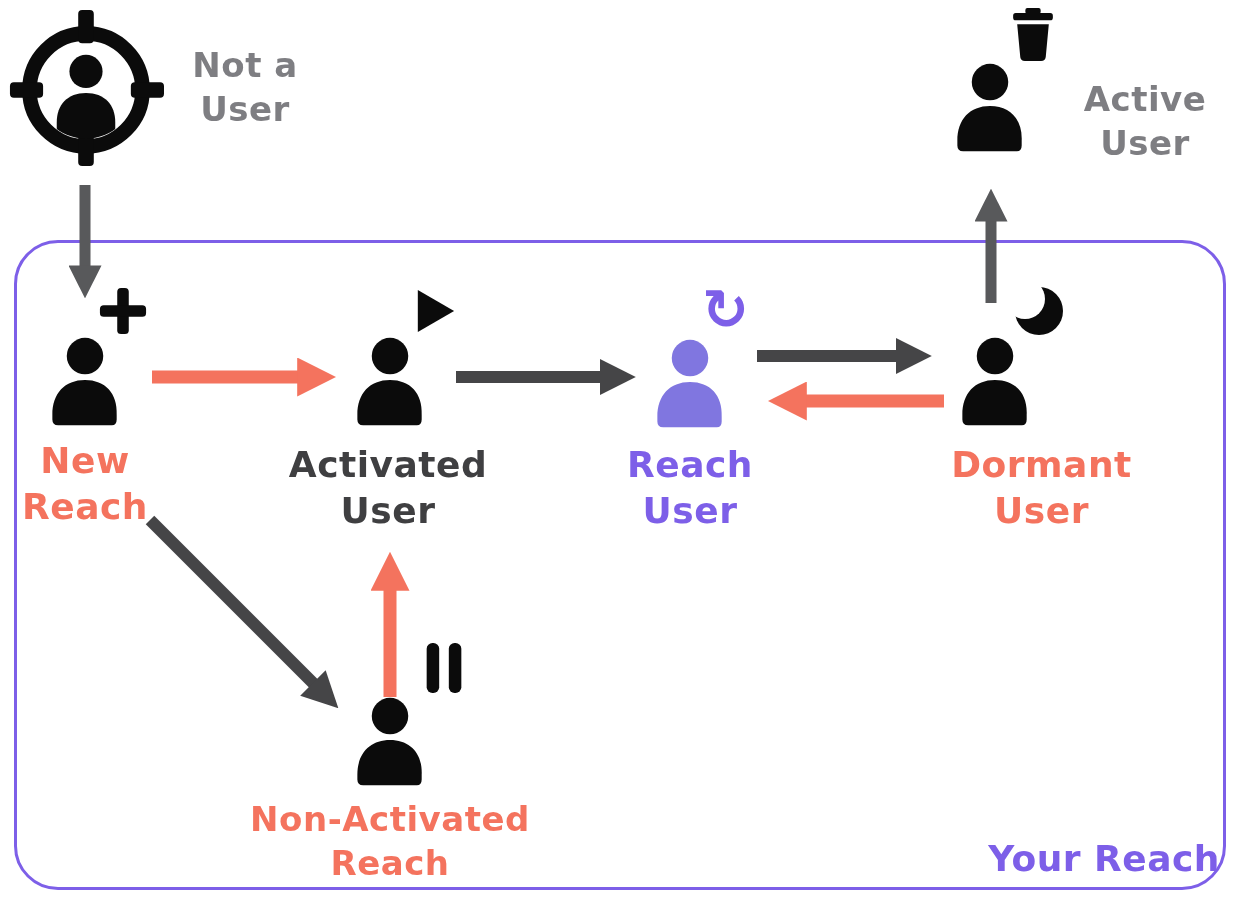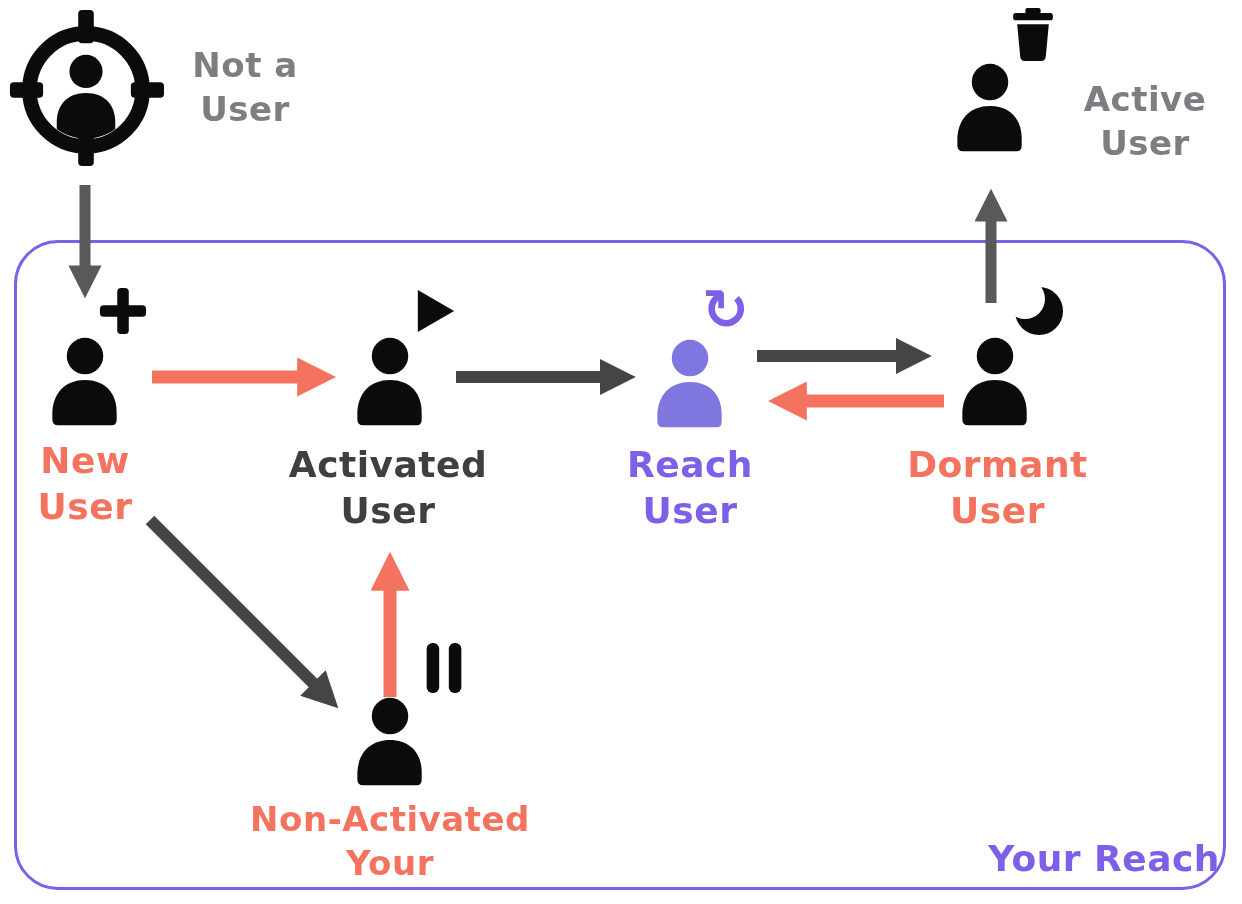--- a/index.html
+++ b/index.html
@@ -124,21 +124,21 @@
 
   <div>
     <svg class="abs person-black" style="left:37px; top:332px;" width="96" height="100" viewBox="0 0 100 100">
       <use href="#person"></use>
     </svg>
     <svg class="abs badge" style="left:98px; top:286px;" width="50" height="50" viewBox="0 0 52 52">
       <rect x="20" y="2" width="12" height="48" rx="4"></rect>
       <rect x="2" y="20" width="48" height="12" rx="4"></rect>
     </svg>
     <div class="label coral" style="left:10px; top:438px; width:150px;">New
-User</div>
+Reach</div>
   </div>
 
   <div>
     <svg class="abs person-black" style="left:342px; top:332px;" width="96" height="100" viewBox="0 0 100 100">
       <use href="#person"></use>
     </svg>
     <svg class="abs badge" style="left:414px; top:288px;" width="42" height="46" viewBox="0 0 44 48">
       <path d="M4,2 L42,24 L4,46 Z"></path>
     </svg>
     <div class="label dark" style="left:285px; top:442px; width:206px;text-align:center;">Activated
@@ -155,21 +155,21 @@
   </div>
 
   <div>
     <svg class="abs person-black" style="left:947px; top:332px;" width="96" height="100" viewBox="0 0 100 100">
       <use href="#person"></use>
     </svg>
     <svg class="abs" style="left:1012px; top:284px;" width="52" height="52" viewBox="0 0 52 52">
       <circle class="badge" cx="27" cy="27" r="24"></circle>
       <circle cx="13" cy="15" r="20" fill="#ffffff"></circle>
     </svg>
-    <div class="label coral" style="left:900px; top:442px; width:195px;">Dormant
+    <div class="label coral" style="left:944px; top:442px; width:195px;">Dormant
 User</div>
   </div>
 
   <div>
     <svg class="abs person-black" style="left:942px; top:58px;" width="96" height="100" viewBox="0 0 100 100">
       <use href="#person"></use>
     </svg>
     <svg class="abs badge" style="left:1010px; top:8px;" width="46" height="54" viewBox="0 0 90 106">
       <rect x="30" y="0" width="30" height="12" rx="4"></rect>
       <rect x="6" y="10" width="78" height="14" rx="5"></rect>
@@ -181,18 +181,18 @@
 
   <div>
     <svg class="abs person-black" style="left:342px; top:692px;" width="96" height="100" viewBox="0 0 100 100">
       <use href="#person"></use>
     </svg>
     <svg class="abs badge" style="left:424px; top:642px;" width="40" height="52" viewBox="0 0 40 54">
       <rect x="2" y="1" width="13" height="52" rx="6"></rect>
       <rect x="25" y="1" width="13" height="52" rx="6"></rect>
     </svg>
     <div class="label coral" style="left:235px; top:798px; width:310px; font-size:34px;">Non-Activated
-Your</div>
+Reach</div>
   </div>
 
   <div class="your-reach">Your Reach</div>
 
 </div>
 
 </body></html>

